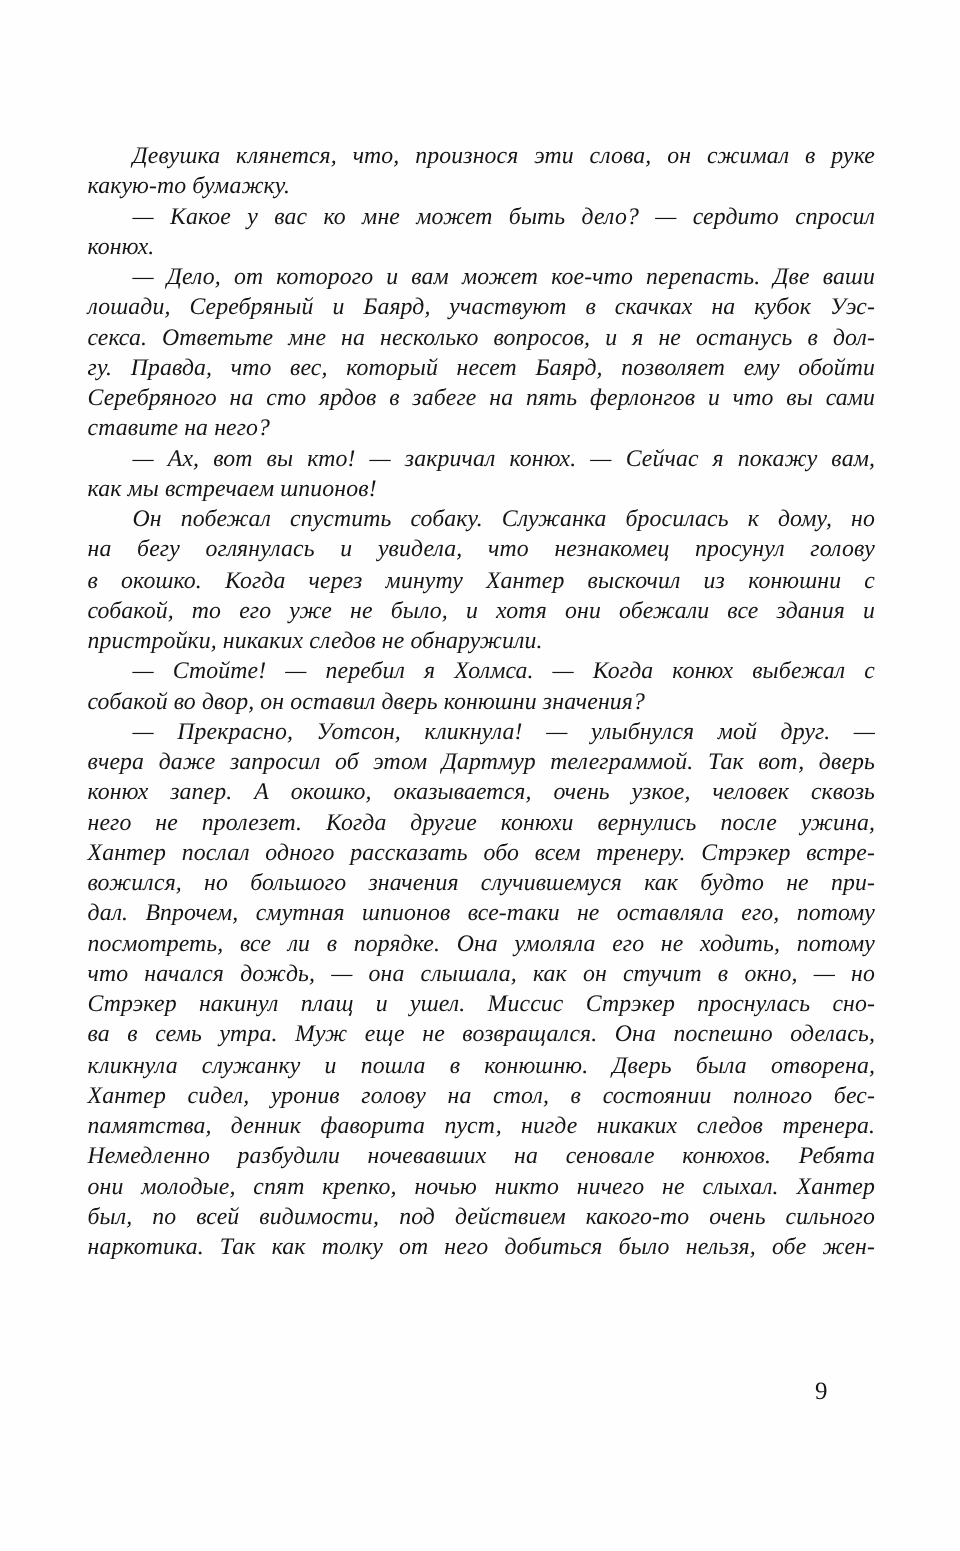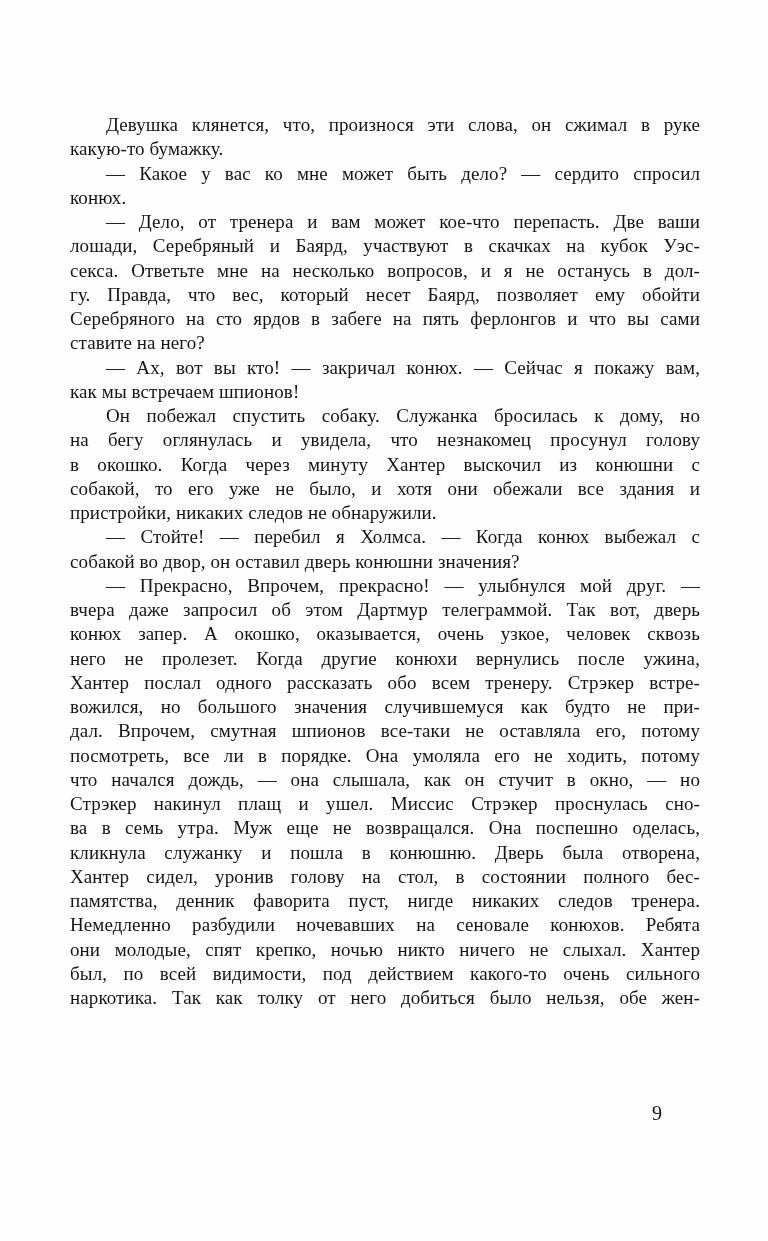--- a/index.html
+++ b/index.html
@@ -21,20 +21,21 @@
     left: 70px;
     top: 113px;
     width: 630px;
     font-size: 19px;
     line-height: 24.25px;
     letter-spacing: 0.1px;
   }
   .paragraph {
     margin: 0;
     padding: 0;
+    font-style: italic;
   }
   .line {
     text-align: justify;
     text-align-last: justify;
     white-space: normal;
   }
   .line.first {
     text-indent: 36px;
   }
   .line.last {
@@ -56,21 +57,21 @@
   <div class="text-block">
       <div class="paragraph">
         <div class="line first">Девушка клянется, что, произнося эти слова, он сжимал в руке</div>
         <div class="line last">какую-то бумажку.</div>
       </div>
       <div class="paragraph">
         <div class="line first">— Какое у вас ко мне может быть дело? — сердито спросил</div>
         <div class="line last">конюх.</div>
       </div>
       <div class="paragraph">
-        <div class="line first">— Дело, от тренера и вам может кое-что перепасть. Две ваши</div>
+        <div class="line first">— Дело, от которого и вам может кое-что перепасть. Две ваши</div>
         <div class="line">лошади, Серебряный и Баярд, участвуют в скачках на кубок Уэс-</div>
         <div class="line">секса. Ответьте мне на несколько вопросов, и я не останусь в дол-</div>
         <div class="line">гу. Правда, что вес, который несет Баярд, позволяет ему обойти</div>
         <div class="line">Серебряного на сто ярдов в забеге на пять ферлонгов и что вы сами</div>
         <div class="line last">ставите на него?</div>
       </div>
       <div class="paragraph">
         <div class="line first">— Ах, вот вы кто! — закричал конюх. — Сейчас я покажу вам,</div>
         <div class="line last">как мы встречаем шпионов!</div>
       </div>
@@ -79,21 +80,21 @@
         <div class="line">на бегу оглянулась и увидела, что незнакомец просунул голову</div>
         <div class="line">в окошко. Когда через минуту Хантер выскочил из конюшни с</div>
         <div class="line">собакой, то его уже не было, и хотя они обежали все здания и</div>
         <div class="line last">пристройки, никаких следов не обнаружили.</div>
       </div>
       <div class="paragraph">
         <div class="line first">— Стойте! — перебил я Холмса. — Когда конюх выбежал с</div>
         <div class="line last">собакой во двор, он оставил дверь конюшни значения?</div>
       </div>
       <div class="paragraph">
-        <div class="line first">— Прекрасно, Впрочем, прекрасно! — улыбнулся мой друг. —</div>
+        <div class="line first">— Прекрасно, Уотсон, кликнула! — улыбнулся мой друг. —</div>
         <div class="line">вчера даже запросил об этом Дартмур телеграммой. Так вот, дверь</div>
         <div class="line">конюх запер. А окошко, оказывается, очень узкое, человек сквозь</div>
         <div class="line">него не пролезет. Когда другие конюхи вернулись после ужина,</div>
         <div class="line">Хантер послал одного рассказать обо всем тренеру. Стрэкер встре-</div>
         <div class="line">вожился, но большого значения случившемуся как будто не при-</div>
         <div class="line">дал. Впрочем, смутная шпионов все-таки не оставляла его, потому</div>
         <div class="line">посмотреть, все ли в порядке. Она умоляла его не ходить, потому</div>
         <div class="line">что начался дождь, — она слышала, как он стучит в окно, — но</div>
         <div class="line">Стрэкер накинул плащ и ушел. Миссис Стрэкер проснулась сно-</div>
         <div class="line">ва в семь утра. Муж еще не возвращался. Она поспешно оделась,</div>

